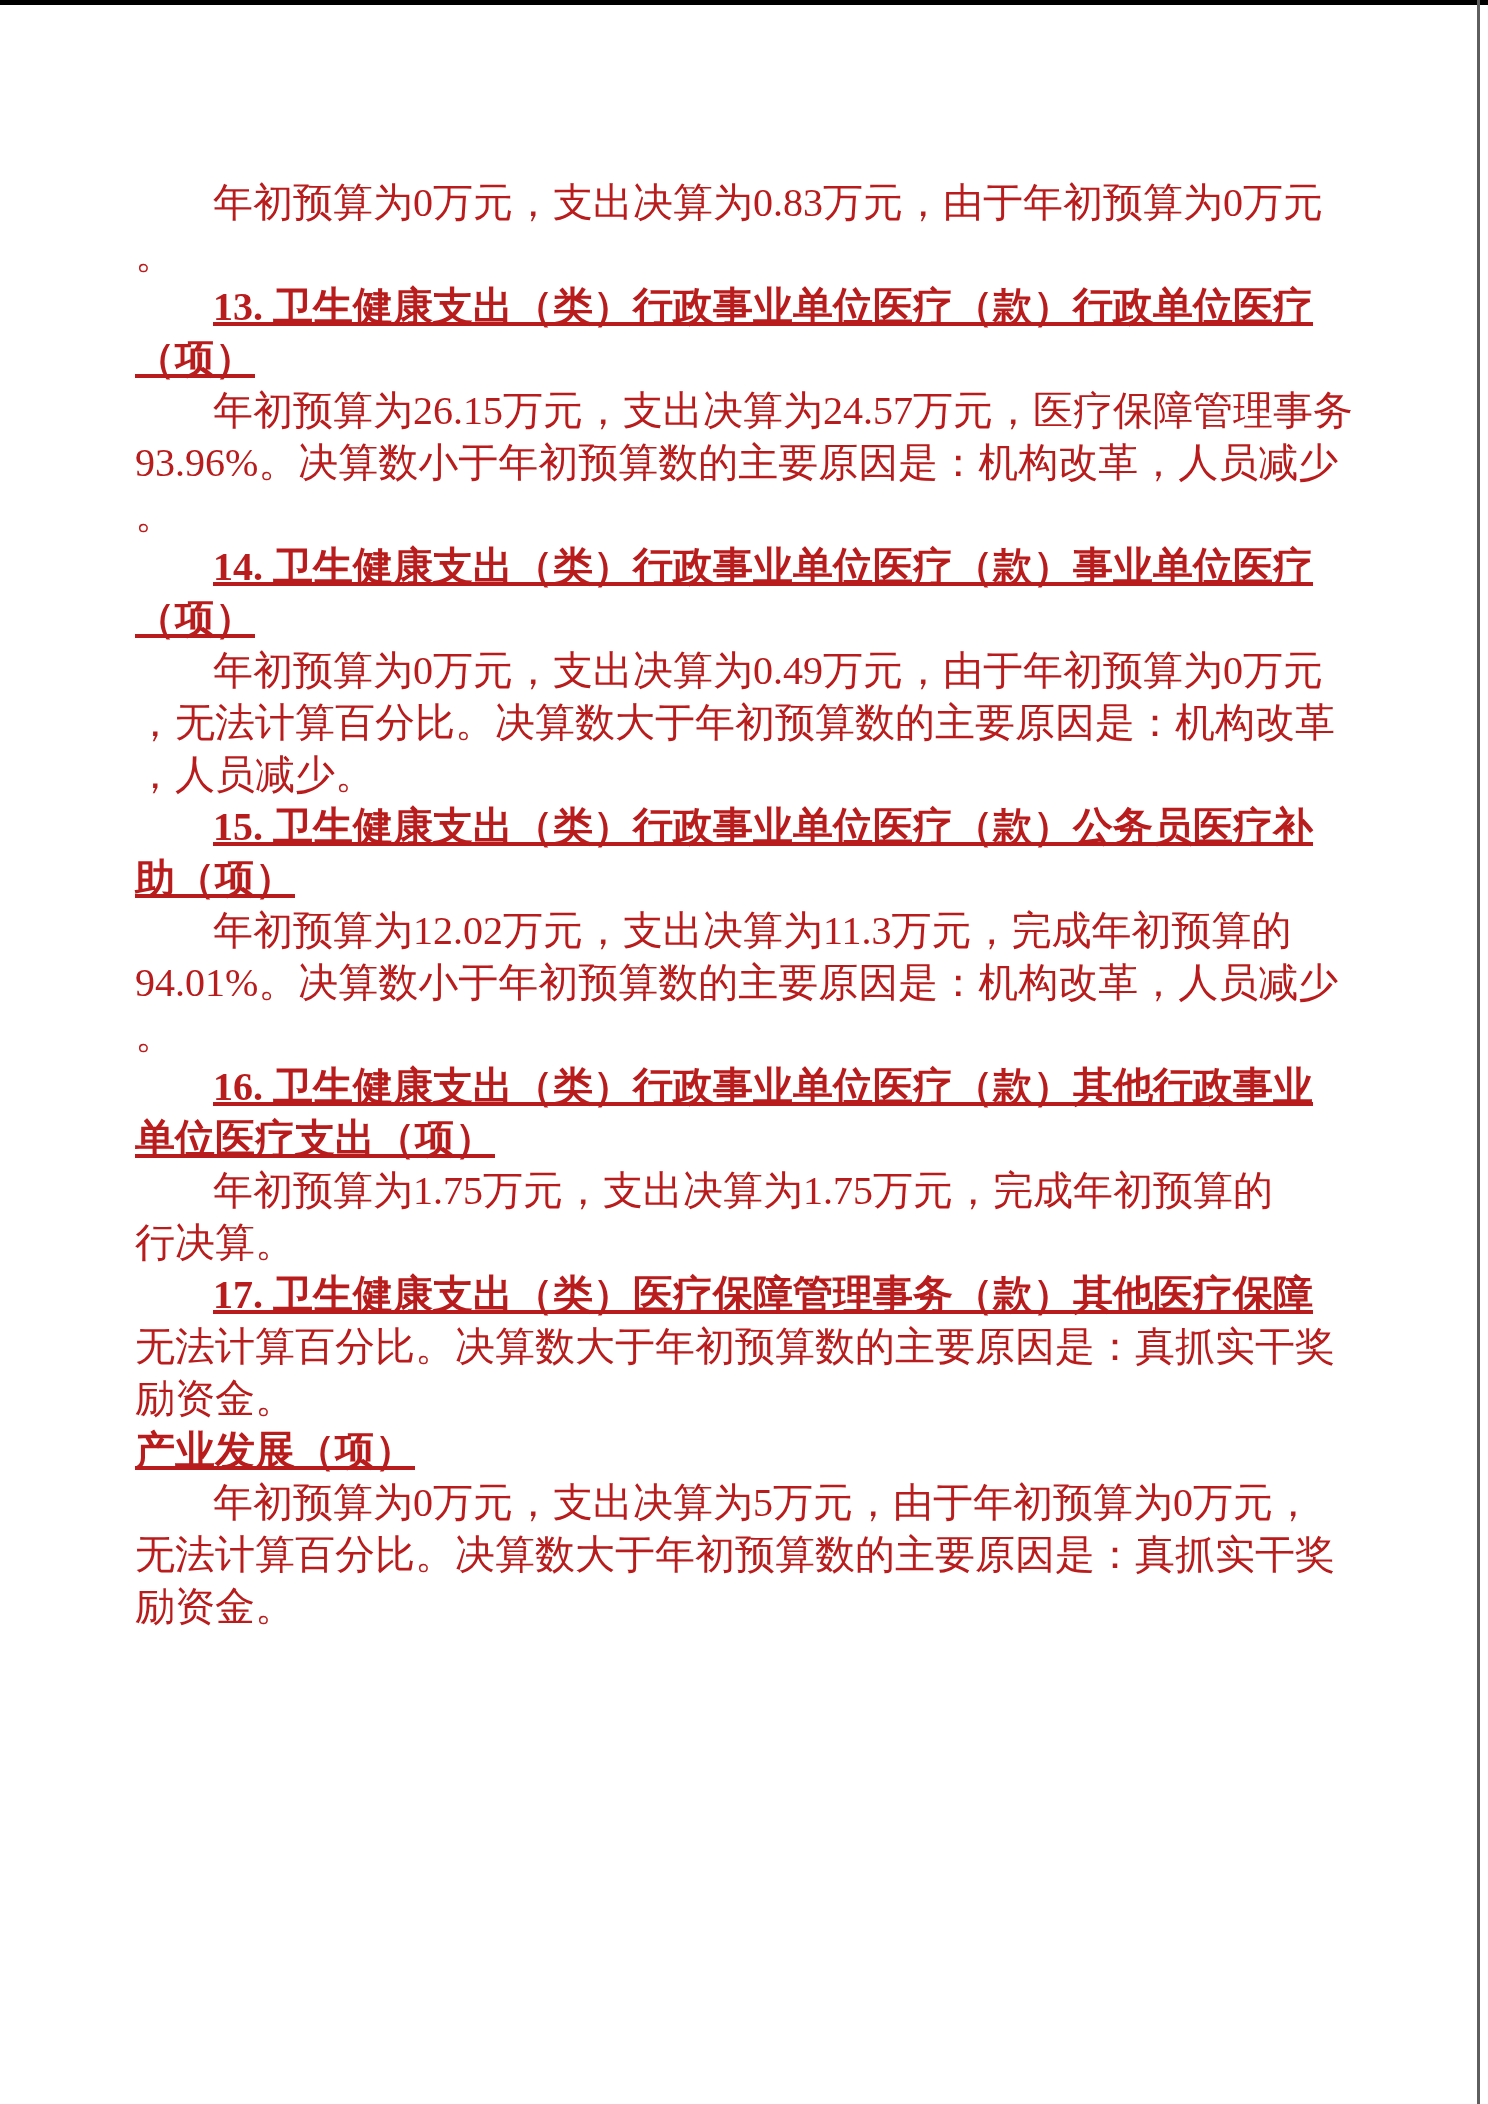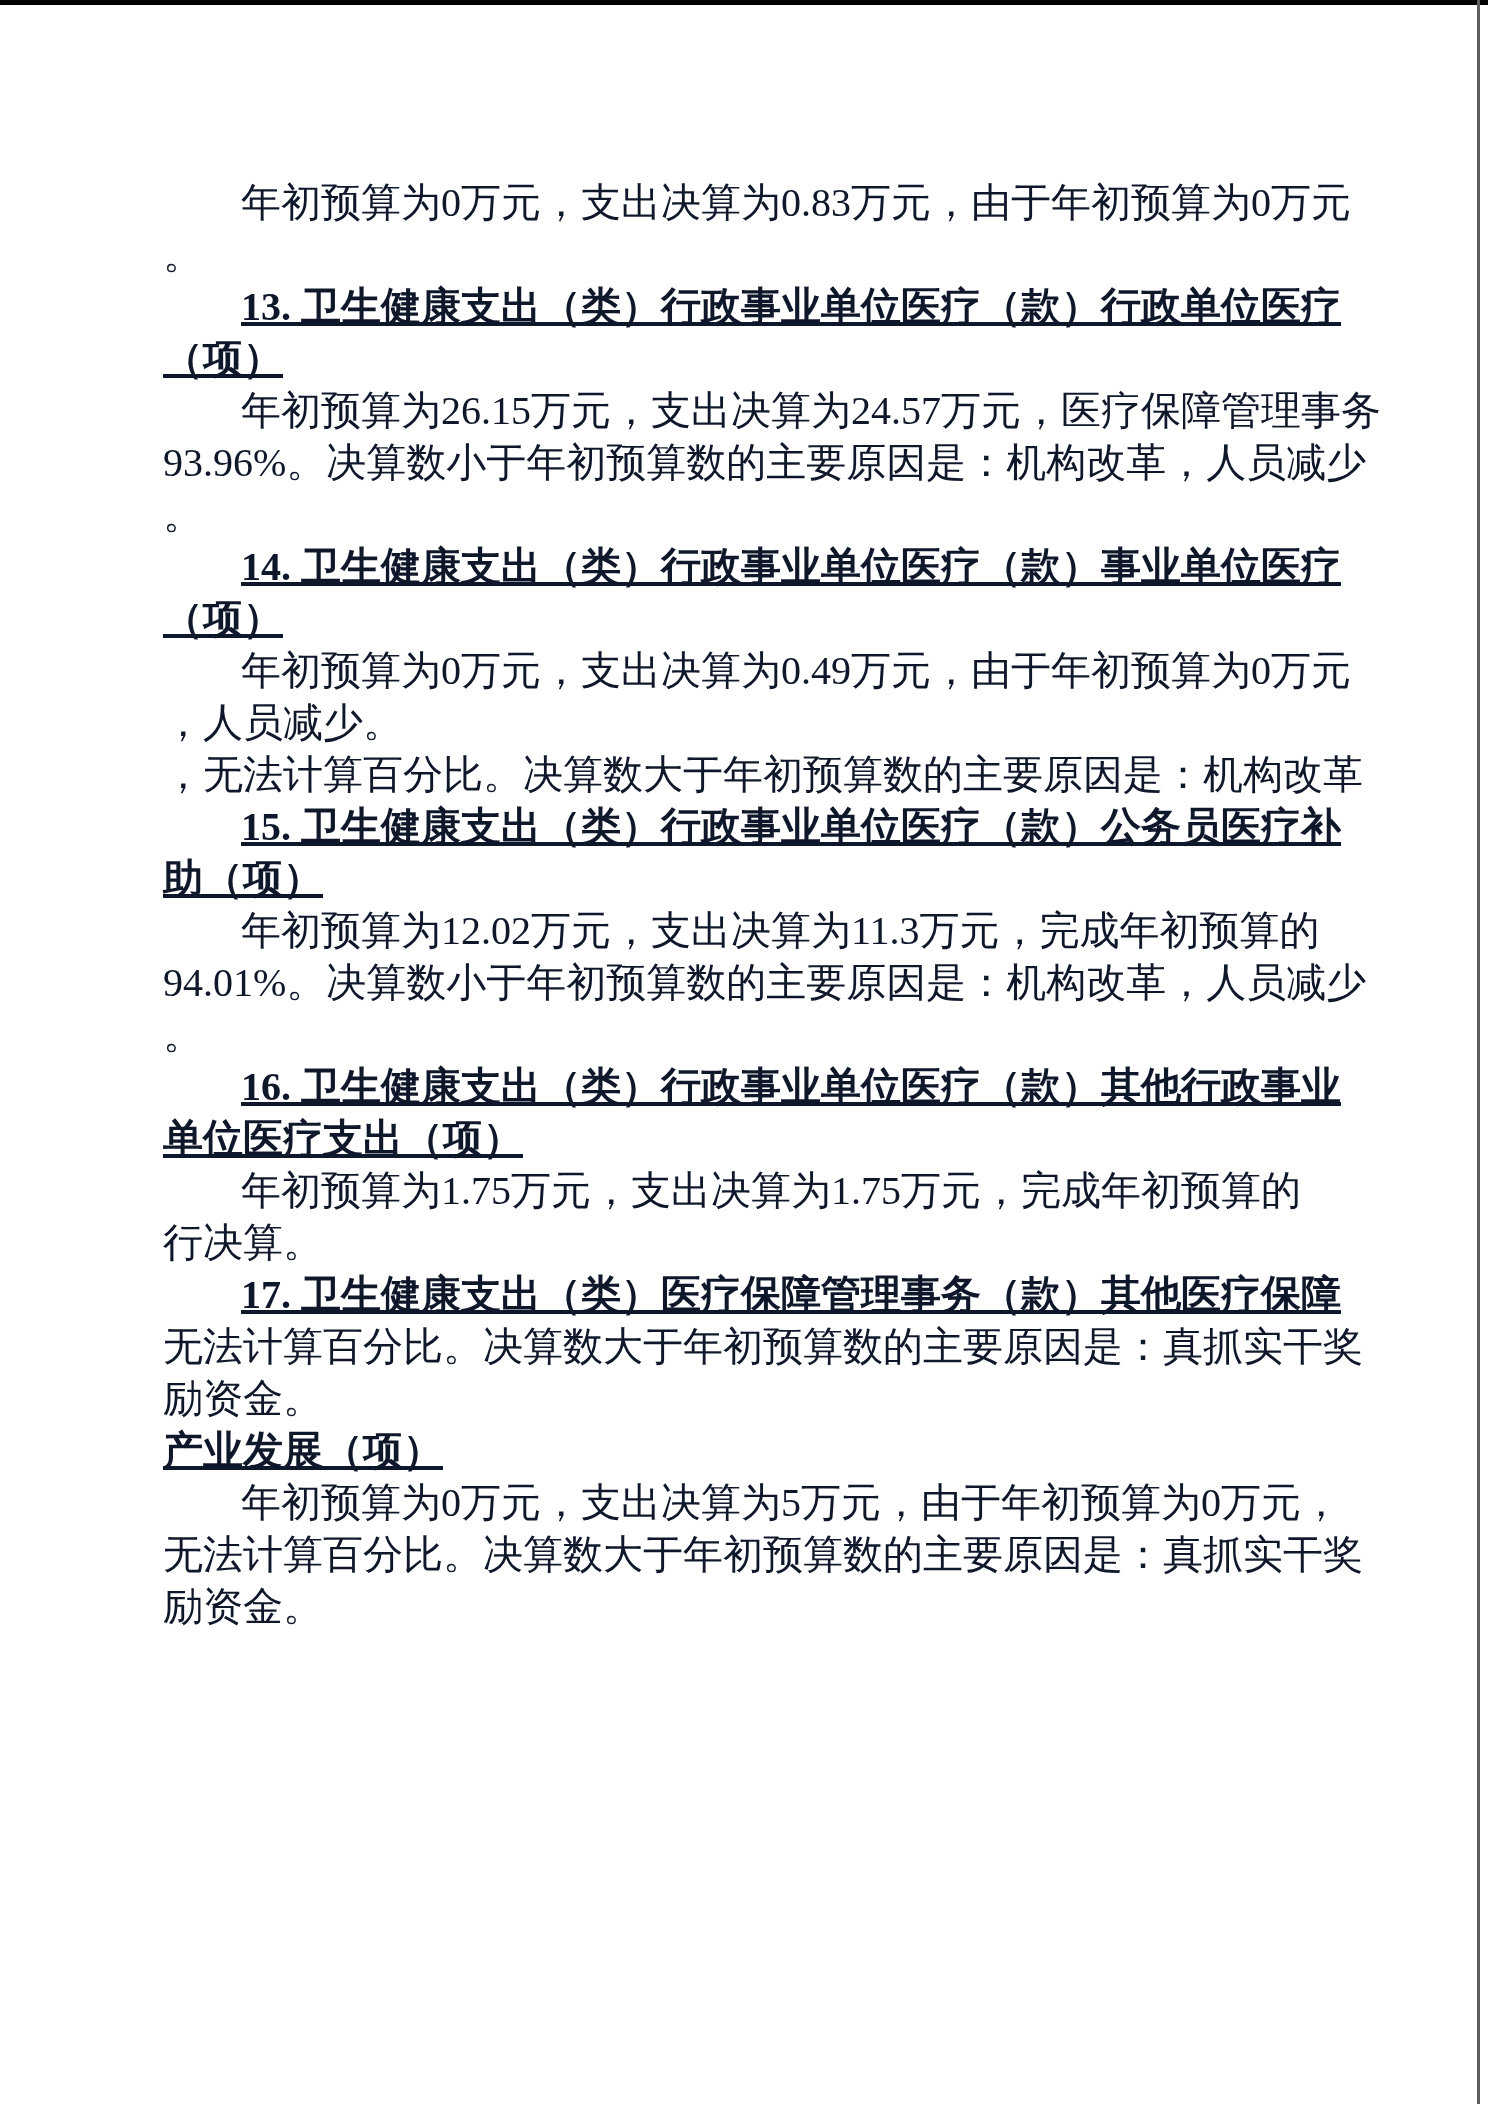--- a/index.html
+++ b/index.html
@@ -54,42 +54,42 @@
   .line.indent {
     padding-left: 78px;
   }
 </style>
 </head>
 <body>
 
 <div class="page" style="background: rgb(255, 255, 255);">
   <div class="top-bar" style="background: rgb(0, 0, 0);"></div>
   <div class="right-border" style="background: rgb(95, 95, 95);"></div>
-  <div class="content" id="document-content" style="color: #0f172a; margin-left: 28px;">
+  <div class="content" id="document-content" style="color: #b91c1c;">
       <div class="block body">
         <div class="line indent">年初预算为0万元，支出决算为0.83万元，由于年初预算为0万元</div>
         <div class="line">。</div>
       </div>
       <div class="block heading">
         <div class="line indent">13. 卫生健康支出（类）行政事业单位医疗（款）行政单位医疗</div>
         <div class="line">（项）</div>
       </div>
       <div class="block body">
         <div class="line indent">年初预算为26.15万元，支出决算为24.57万元，医疗保障管理事务</div>
         <div class="line">93.96%。决算数小于年初预算数的主要原因是：机构改革，人员减少</div>
         <div class="line">。</div>
       </div>
       <div class="block heading">
         <div class="line indent">14. 卫生健康支出（类）行政事业单位医疗（款）事业单位医疗</div>
         <div class="line">（项）</div>
       </div>
       <div class="block body">
         <div class="line indent">年初预算为0万元，支出决算为0.49万元，由于年初预算为0万元</div>
+        <div class="line">，无法计算百分比。决算数大于年初预算数的主要原因是：机构改革</div>
         <div class="line">，人员减少。</div>
-        <div class="line">，无法计算百分比。决算数大于年初预算数的主要原因是：机构改革</div>
       </div>
       <div class="block heading">
         <div class="line indent">15. 卫生健康支出（类）行政事业单位医疗（款）公务员医疗补</div>
         <div class="line">助（项）</div>
       </div>
       <div class="block body">
         <div class="line indent">年初预算为12.02万元，支出决算为11.3万元，完成年初预算的</div>
         <div class="line">94.01%。决算数小于年初预算数的主要原因是：机构改革，人员减少</div>
         <div class="line">。</div>
       </div>

